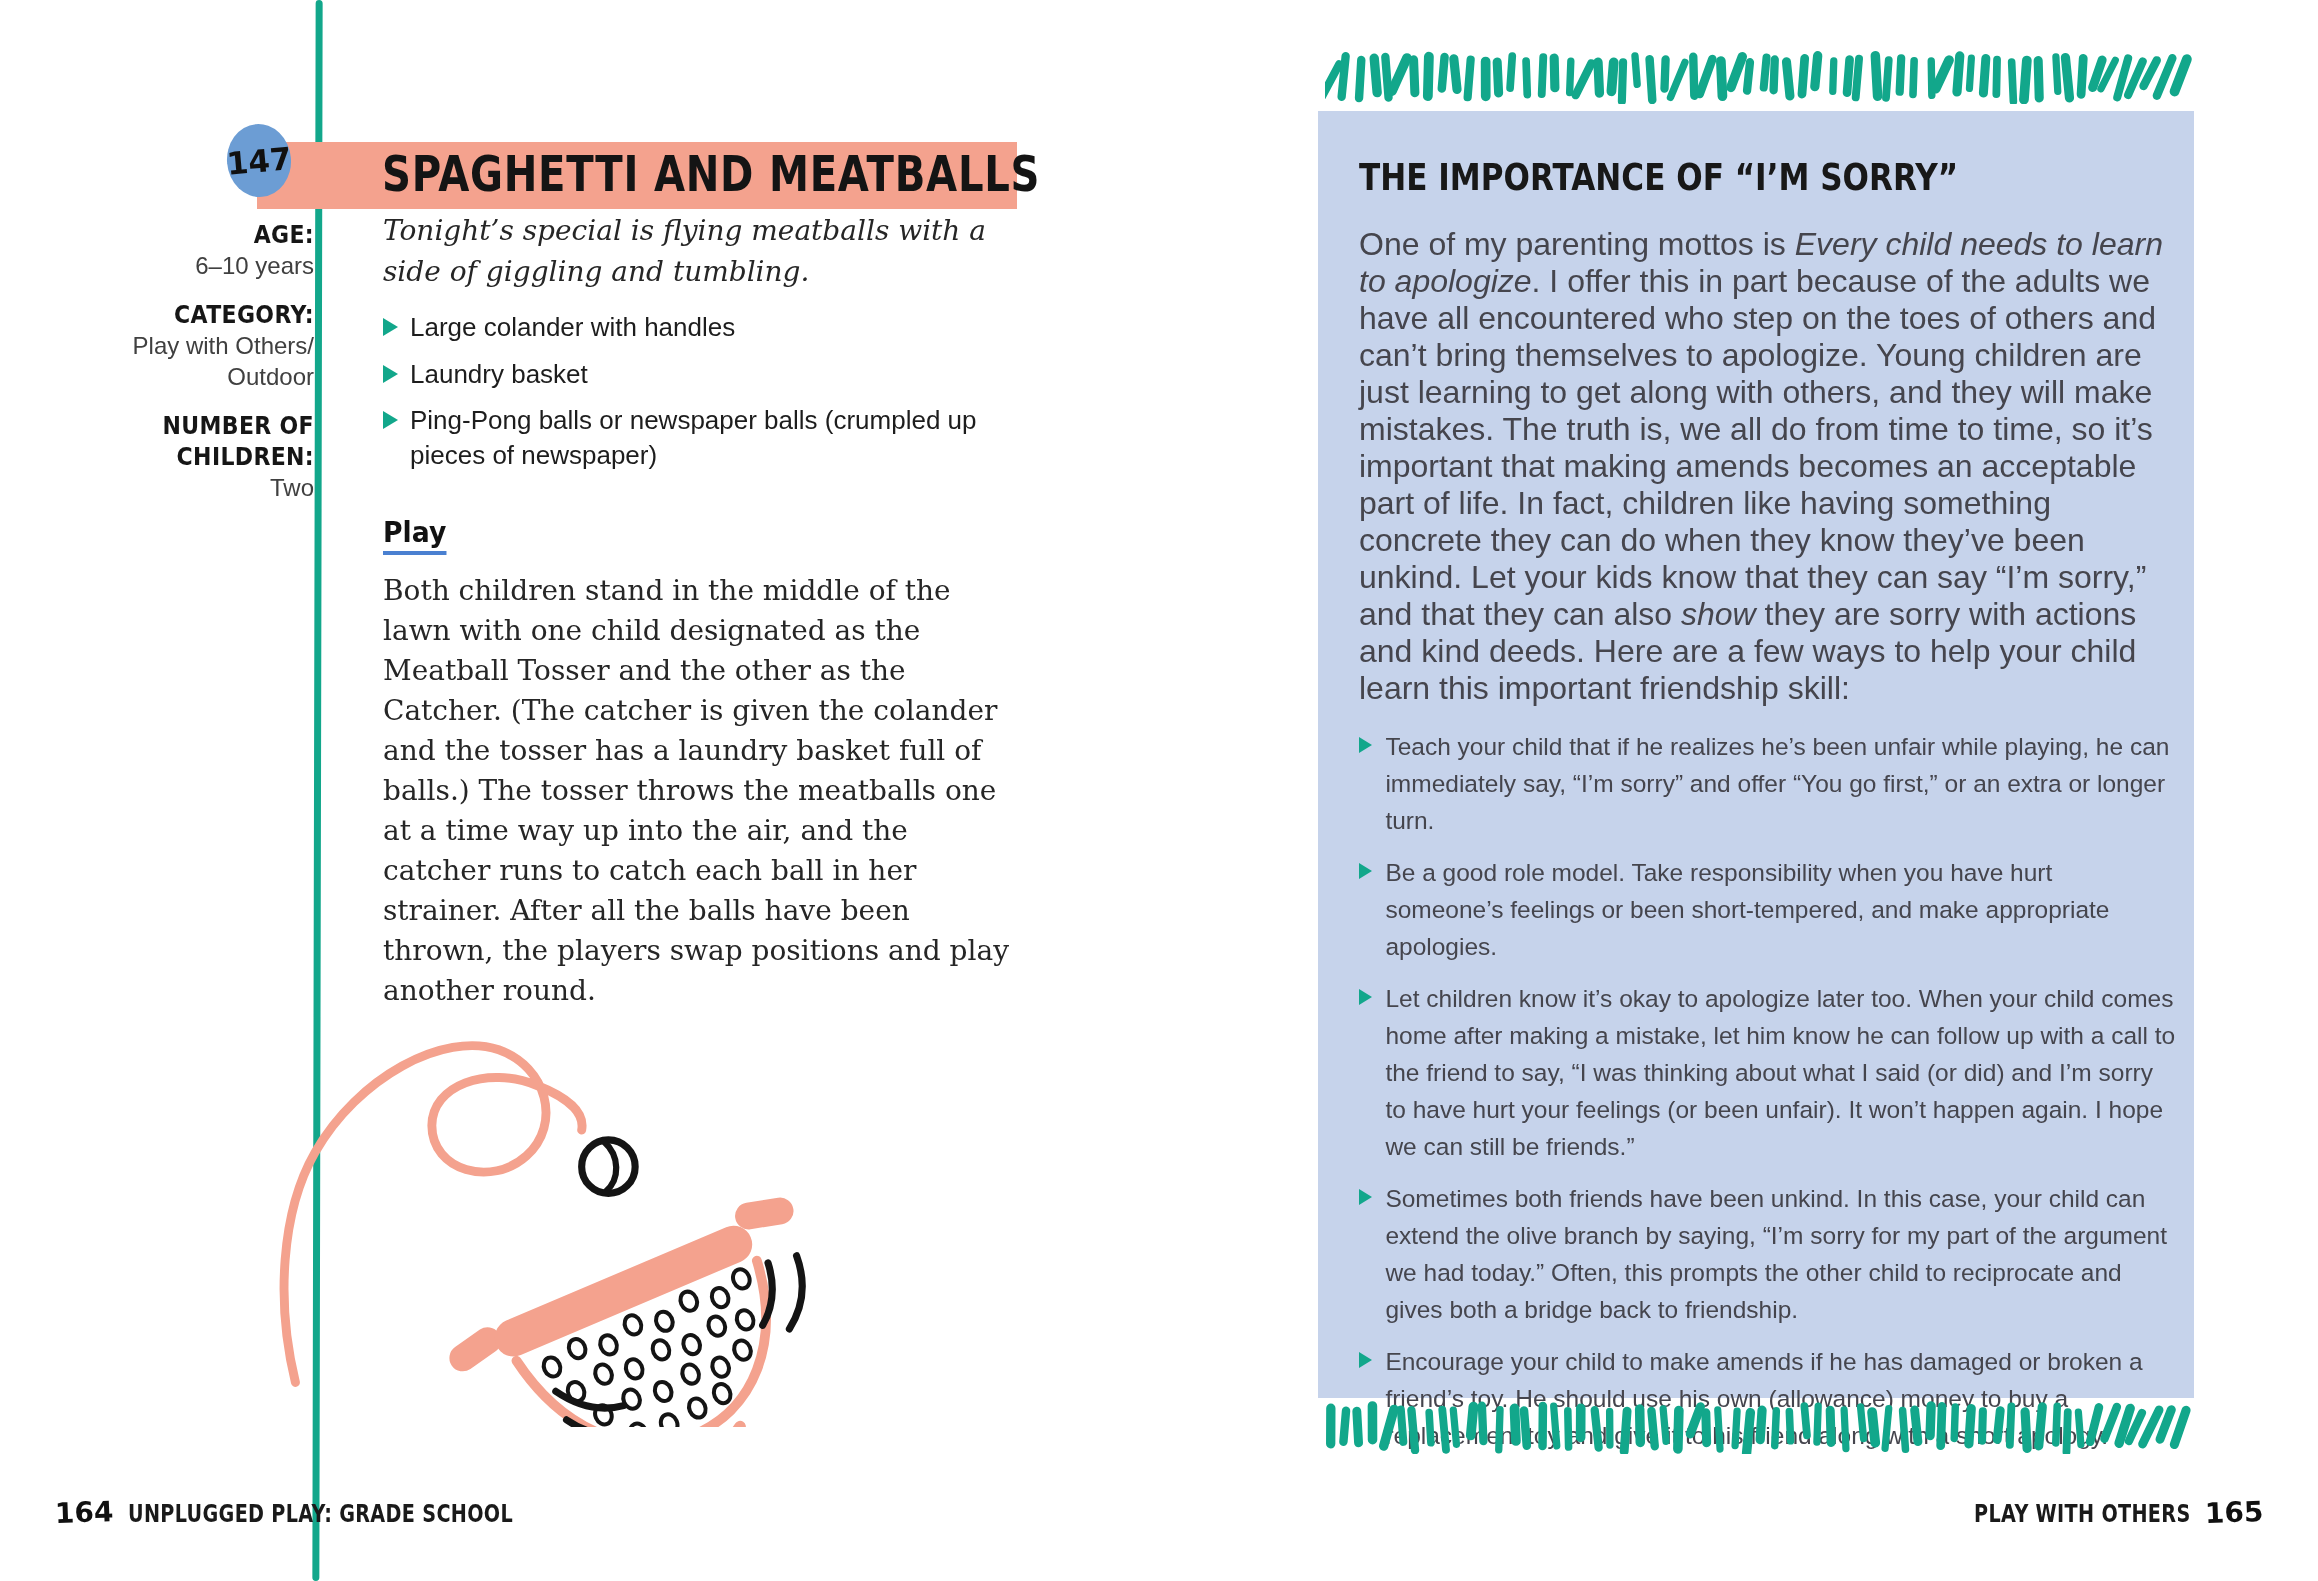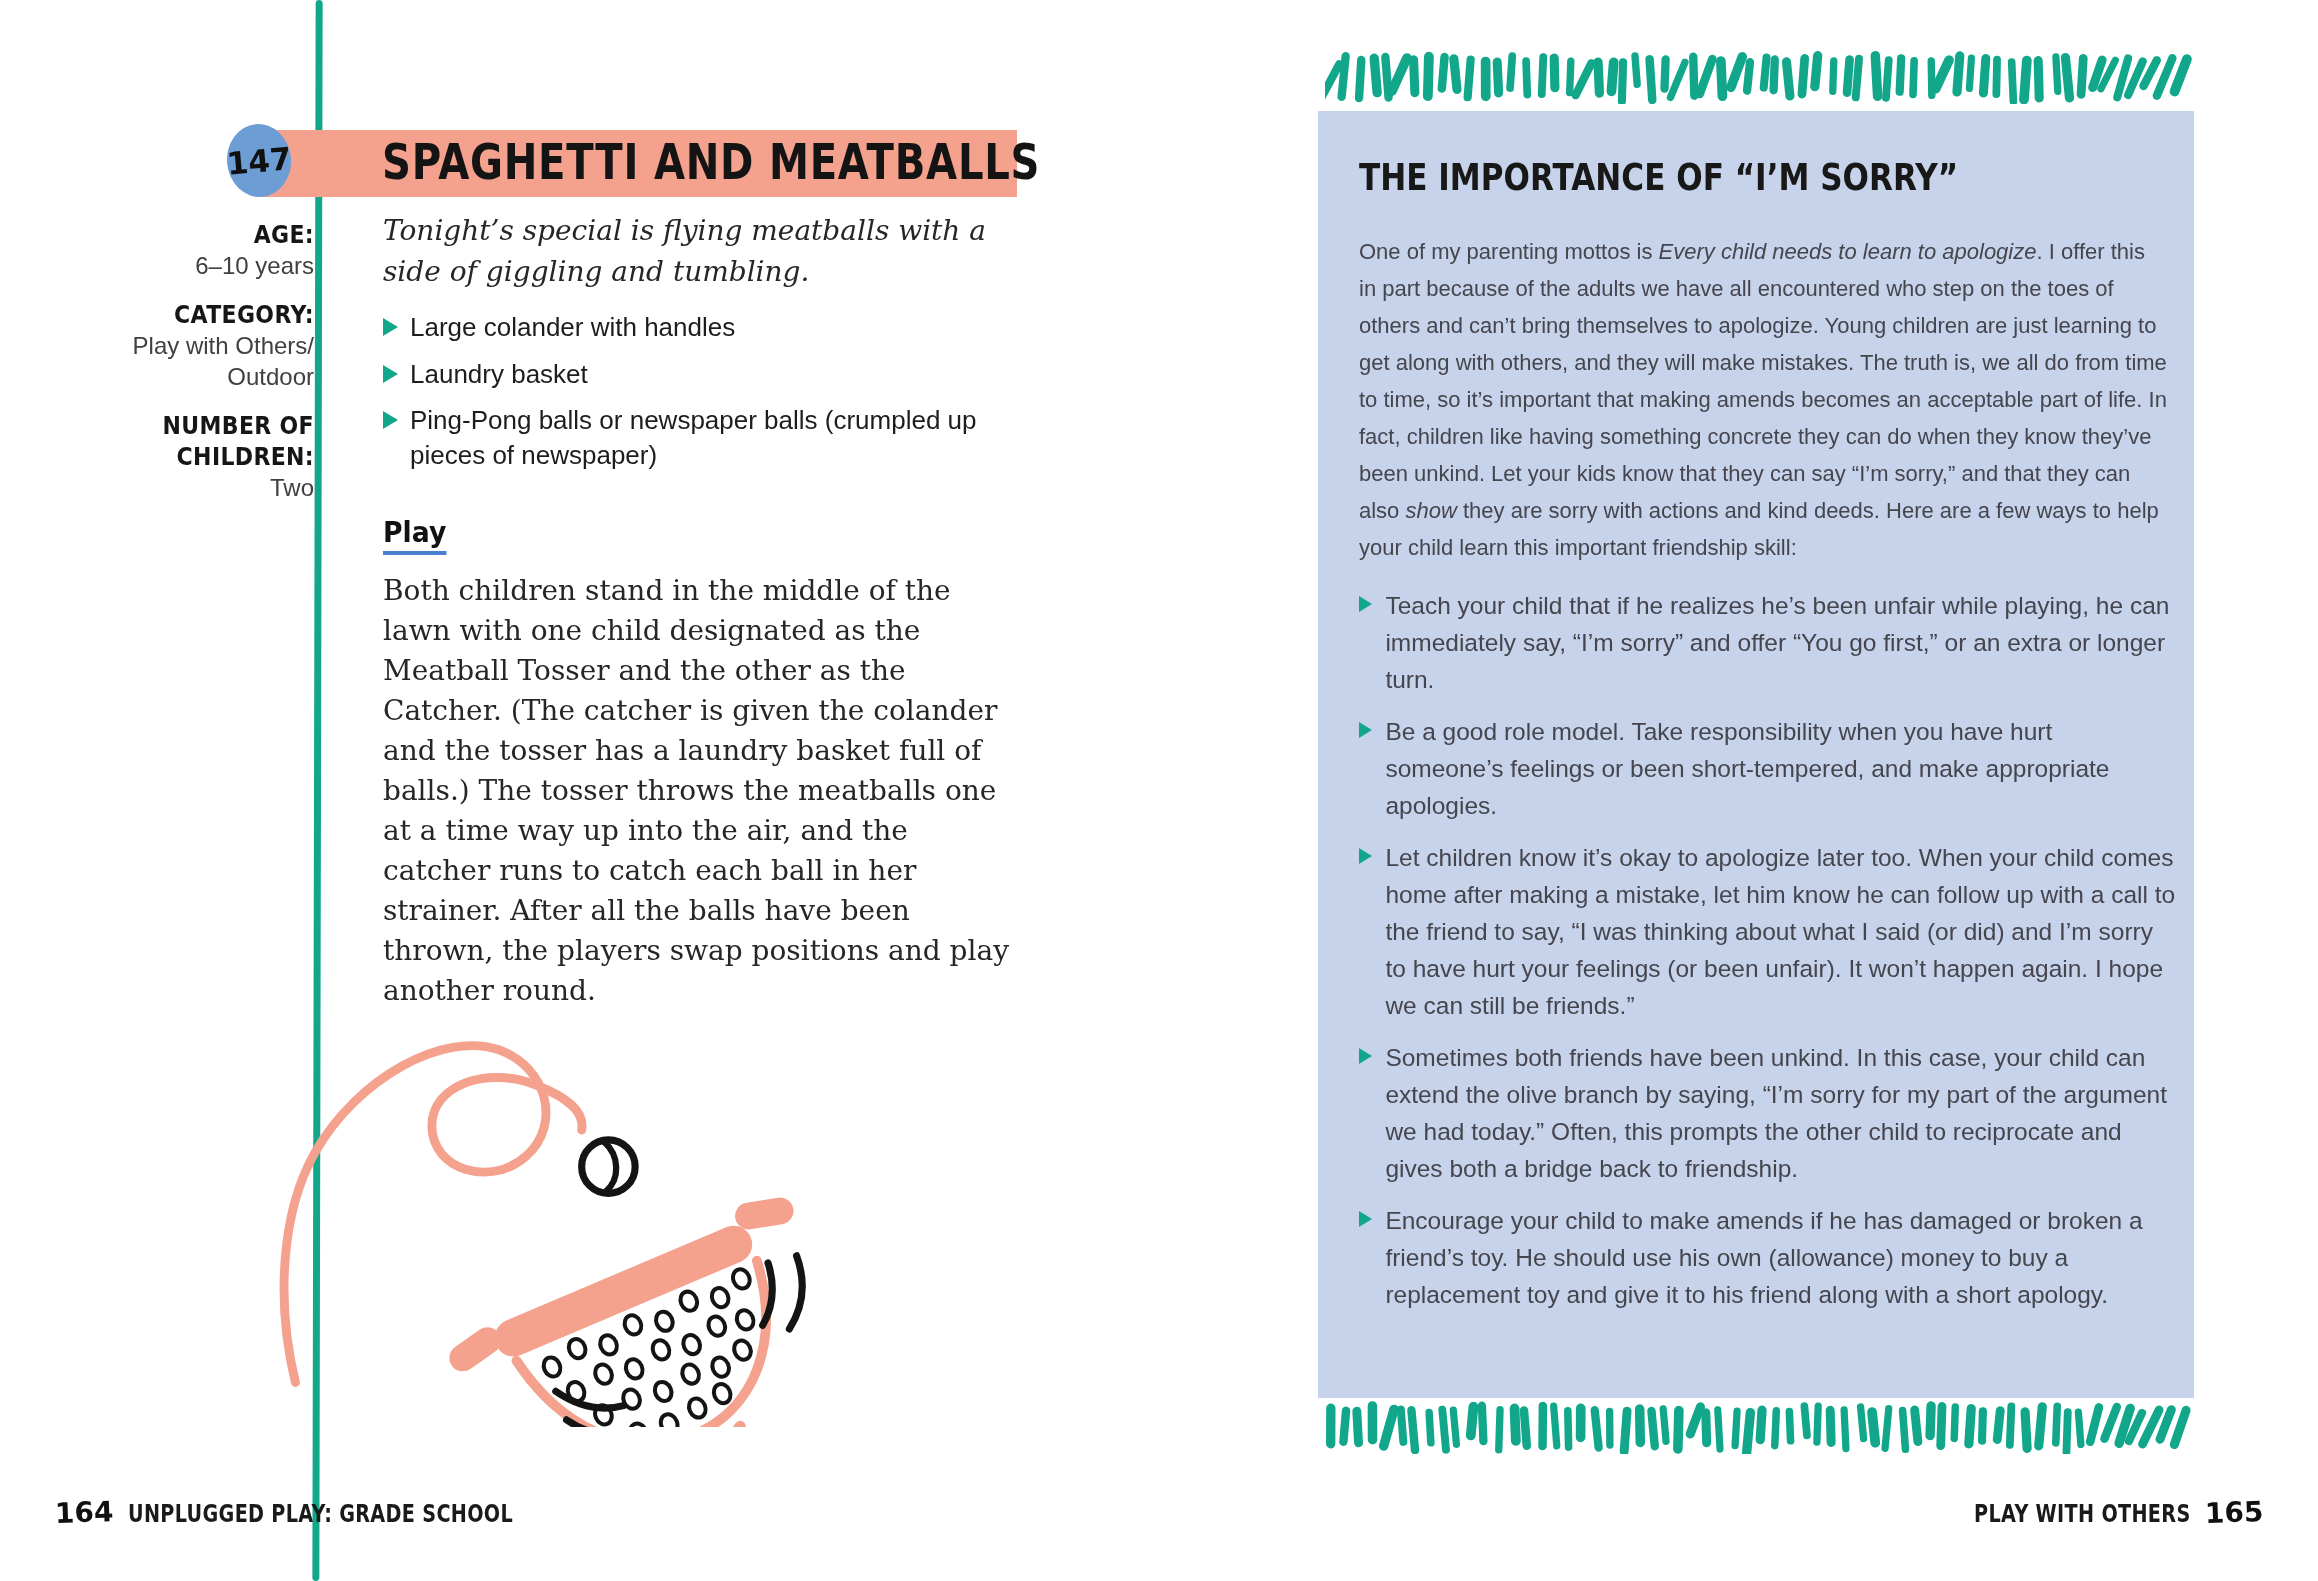--- a/index.html
+++ b/index.html
@@ -13,21 +13,21 @@
 
   
   .spine-line{position:absolute;left:314px;top:0;width:7.1px;height:1581px;
               background:var(--teal);border-radius:3.6px;transform:rotate(.12deg);}
 
   .badge{position:absolute;left:227px;top:124px;width:64px;height:73px;z-index:2;
          background:var(--badge_blue);border-radius:50%;display:flex;align-items:center;
          justify-content:center;font-family:"DejaVu Sans",sans-serif;font-weight:bold;
          font-size:31px;color:#101010;transform:rotate(-5deg);}
 
-  .title-bar{position:absolute;left:257px;top:130px;width:760px;height:67px;
+  .title-bar{position:absolute;left:257px;top:142px;width:760px;height:67px;
              background:var(--salmon);z-index:1;}
   .title-text{position:absolute;left:125px;top:50%;
               transform:translateY(-52%) scaleX(.82);transform-origin:left center;
               font-family:"DejaVu Sans",sans-serif;font-weight:bold;font-size:49px;
               letter-spacing:0.9px;white-space:nowrap;color:#141414;}
 
   .meta{position:absolute;left:32px;top:219px;width:282px;text-align:right;}
   .meta .label{font-family:"DejaVu Sans",sans-serif;font-weight:bold;font-size:25px;
                line-height:31px;letter-spacing:0.4px;color:#161616;
                transform:scaleX(.88);transform-origin:right center;}
@@ -56,21 +56,21 @@
   .dash-row{position:absolute;width:872px;height:54px;}
   #dash-top{left:1325px;top:50px;}
   #dash-bottom{left:1325px;top:1400px;}
 
   .infobox{position:absolute;left:1318px;top:111px;width:876px;height:1287px;
            background:var(--box_blue);}
   .infobox-inner{padding:45px 34px 0 41px;}
   .box-title{font-family:"DejaVu Sans",sans-serif;font-weight:bold;font-size:37px;
              color:#181818;white-space:nowrap;
              transform:scaleX(.84);transform-origin:left center;}
-  .box-lead{margin-top:34px;font-size:22px;line-height:37px;color:var(--body_gray);
+  .box-lead{margin-top:27px;font-size:32px;line-height:37px;color:var(--body_gray);
             width:808px;}
   .box-lead .it{font-style:italic;}
   ul.box-bullets{list-style:none;margin-top:21.4px;}
   ul.box-bullets li{display:flex;gap:13.4px;font-size:24.5px;line-height:37px;
                     color:var(--body_gray);margin-bottom:15px;width:817px;}
   ul.box-bullets .arrow{margin-top:9px;border-left-width:13.4px;
                         border-top-width:8px;border-bottom-width:8px;}
 
   
   .footer-left{position:absolute;left:55px;top:1496px;display:flex;

